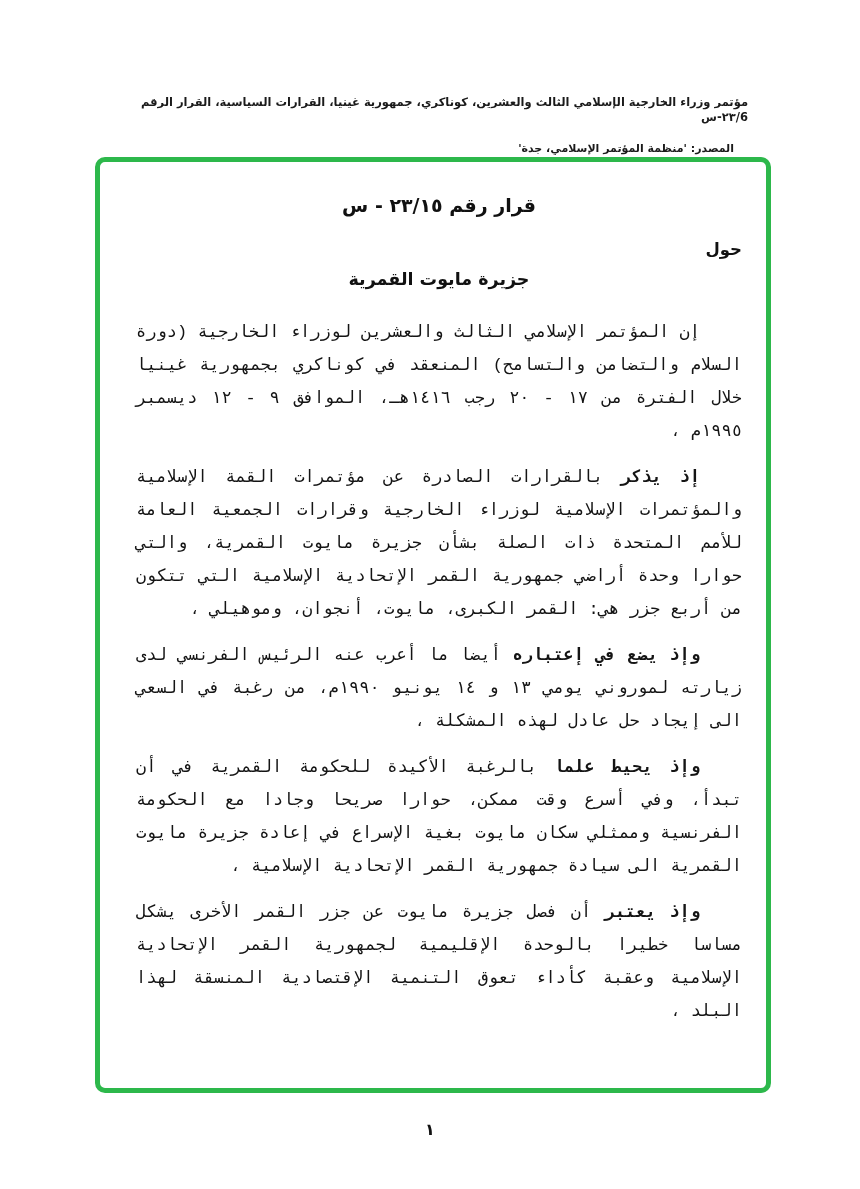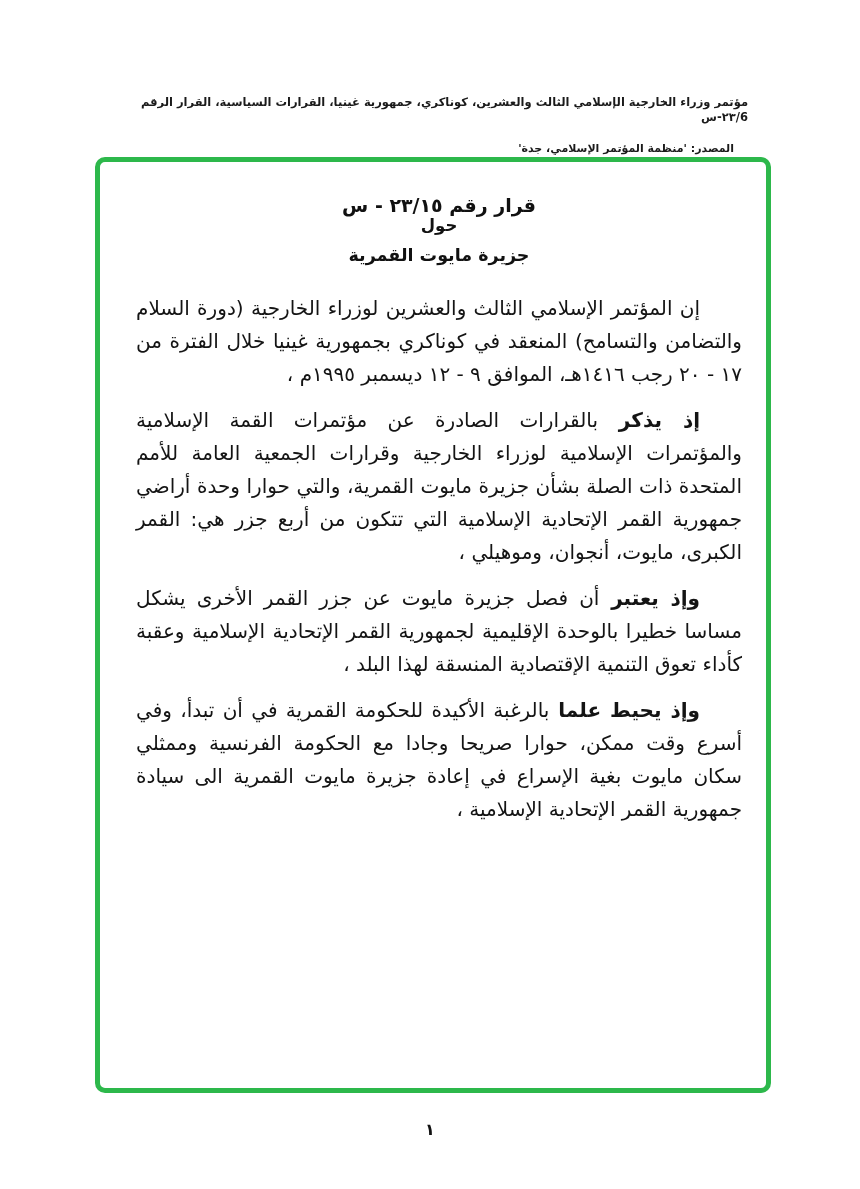--- a/index.html
+++ b/index.html
@@ -42,37 +42,39 @@
     overflow: hidden;
   }
   .res-title {
     text-align: center;
     font-size: 19px;
     font-weight: bold;
     margin-top: 12px;
     letter-spacing: 0.5px;
   }
   .res-subtitle {
-    text-align: center;
+    text-align: right;
     font-size: 16.5px;
     font-weight: bold;
+    margin-top: 24px;
   }
   .res-topic {
     text-align: center;
     font-size: 17.5px;
     font-weight: bold;
     margin-top: 10px;
   }
   .res-body {
     margin-top: 27px;
-    font-size: 20px;
+    font-size: 17px;
     line-height: 33px;
     text-align: justify;
     text-justify: inter-word;
     color: #141414;
+    font-family: Liberation Mono, monospace;
   }
   .para {
     text-indent: 42px;
     margin-bottom: 13px;
   }
   .para .lead { font-weight: bold; }
   .para .lead::after { content: "\00a0"; }
   .para .lead:empty::after { content: none; }
 
   .page-number {
@@ -102,23 +104,26 @@
     <div class="res-topic">جزيرة مايوت القمرية</div>
 
     <div class="res-body">
       <p class="para">
         <strong class="lead"></strong><span class="txt">إن المؤتمر الإسلامي الثالث والعشرين لوزراء الخارجية (دورة السلام والتضامن والتسامح) المنعقد في كوناكري بجمهورية غينيا خلال الفترة من ١٧ - ٢٠ رجب ١٤١٦هـ، الموافق ٩ - ١٢ ديسمبر ١٩٩٥م ،</span>
       </p>
       <p class="para">
         <strong class="lead">إذ يذكر</strong><span class="txt">بالقرارات الصادرة عن مؤتمرات القمة الإسلامية والمؤتمرات الإسلامية لوزراء الخارجية وقرارات الجمعية العامة للأمم المتحدة ذات الصلة بشأن جزيرة مايوت القمرية، والتي حوارا وحدة أراضي جمهورية القمر الإتحادية الإسلامية التي تتكون من أربع جزر هي: القمر الكبرى، مايوت، أنجوان، وموهيلي ،</span>
       </p>
       <p class="para">
-        <strong class="lead">وإذ يعتبر</strong><span class="txt">أن فصل جزيرة مايوت عن جزر القمر الأخرى يشكل مساسا خطيرا بالوحدة الإقليمية لجمهورية القمر الإتحادية الإسلامية وعقبة كأداء تعوق التنمية الإقتصادية المنسقة لهذا البلد ،</span>
+        <strong class="lead">وإذ يضع في إعتباره</strong><span class="txt">أيضا ما أعرب عنه الرئيس الفرنسي لدى زيارته لموروني يومي ١٣ و ١٤ يونيو ١٩٩٠م، من رغبة في السعي الى إيجاد حل عادل لهذه المشكلة ،</span>
       </p>
       <p class="para">
         <strong class="lead">وإذ يحيط علما</strong><span class="txt">بالرغبة الأكيدة للحكومة القمرية في أن تبدأ، وفي أسرع وقت ممكن، حوارا صريحا وجادا مع الحكومة الفرنسية وممثلي سكان مايوت  بغية الإسراع في إعادة جزيرة مايوت القمرية الى سيادة جمهورية القمر الإتحادية الإسلامية ،</span>
+      </p>
+      <p class="para">
+        <strong class="lead">وإذ يعتبر</strong><span class="txt">أن فصل جزيرة مايوت عن جزر القمر الأخرى يشكل مساسا خطيرا بالوحدة الإقليمية لجمهورية القمر الإتحادية الإسلامية وعقبة كأداء تعوق التنمية الإقتصادية المنسقة لهذا البلد ،</span>
       </p>
     </div>
   </div>
 
   <div class="page-number">١</div>
 
 </div>
 
 </body></html>

